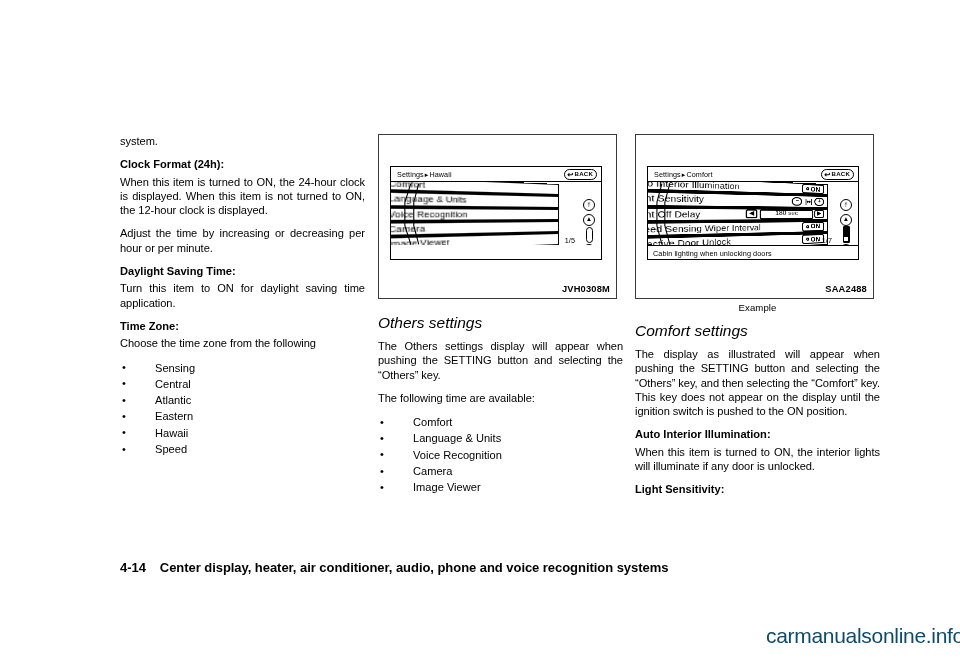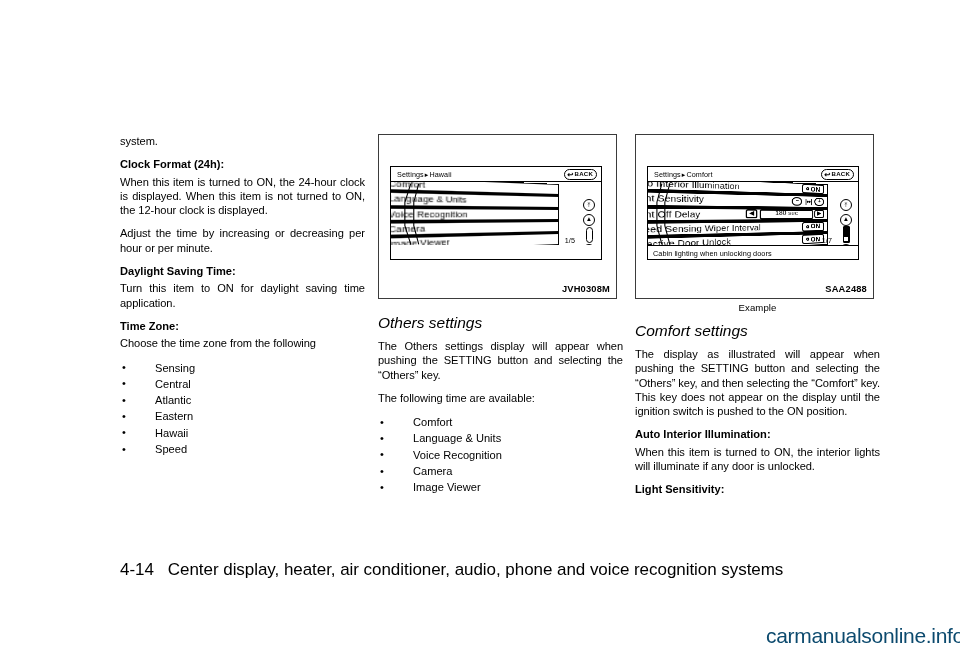--- a/index.html
+++ b/index.html
@@ -336,22 +336,22 @@
     left: 0; top: 0;
     width: 100%; height: 100%;
     pointer-events: none;
   }
 
   
   .footer {
     position: absolute;
     left: 104px;
     top: 560px;
-    font-size: 17px;
-    font-weight: normal;
+    font-size: 13px;
+    font-weight: bold;
     letter-spacing: -0.05px;
     white-space: nowrap;
   }
   .footer .pg { margin-right: 14px; }
 
   .watermark {
     position: absolute;
     right: 12px;
     top: 624px;
     font-size: 21px;

